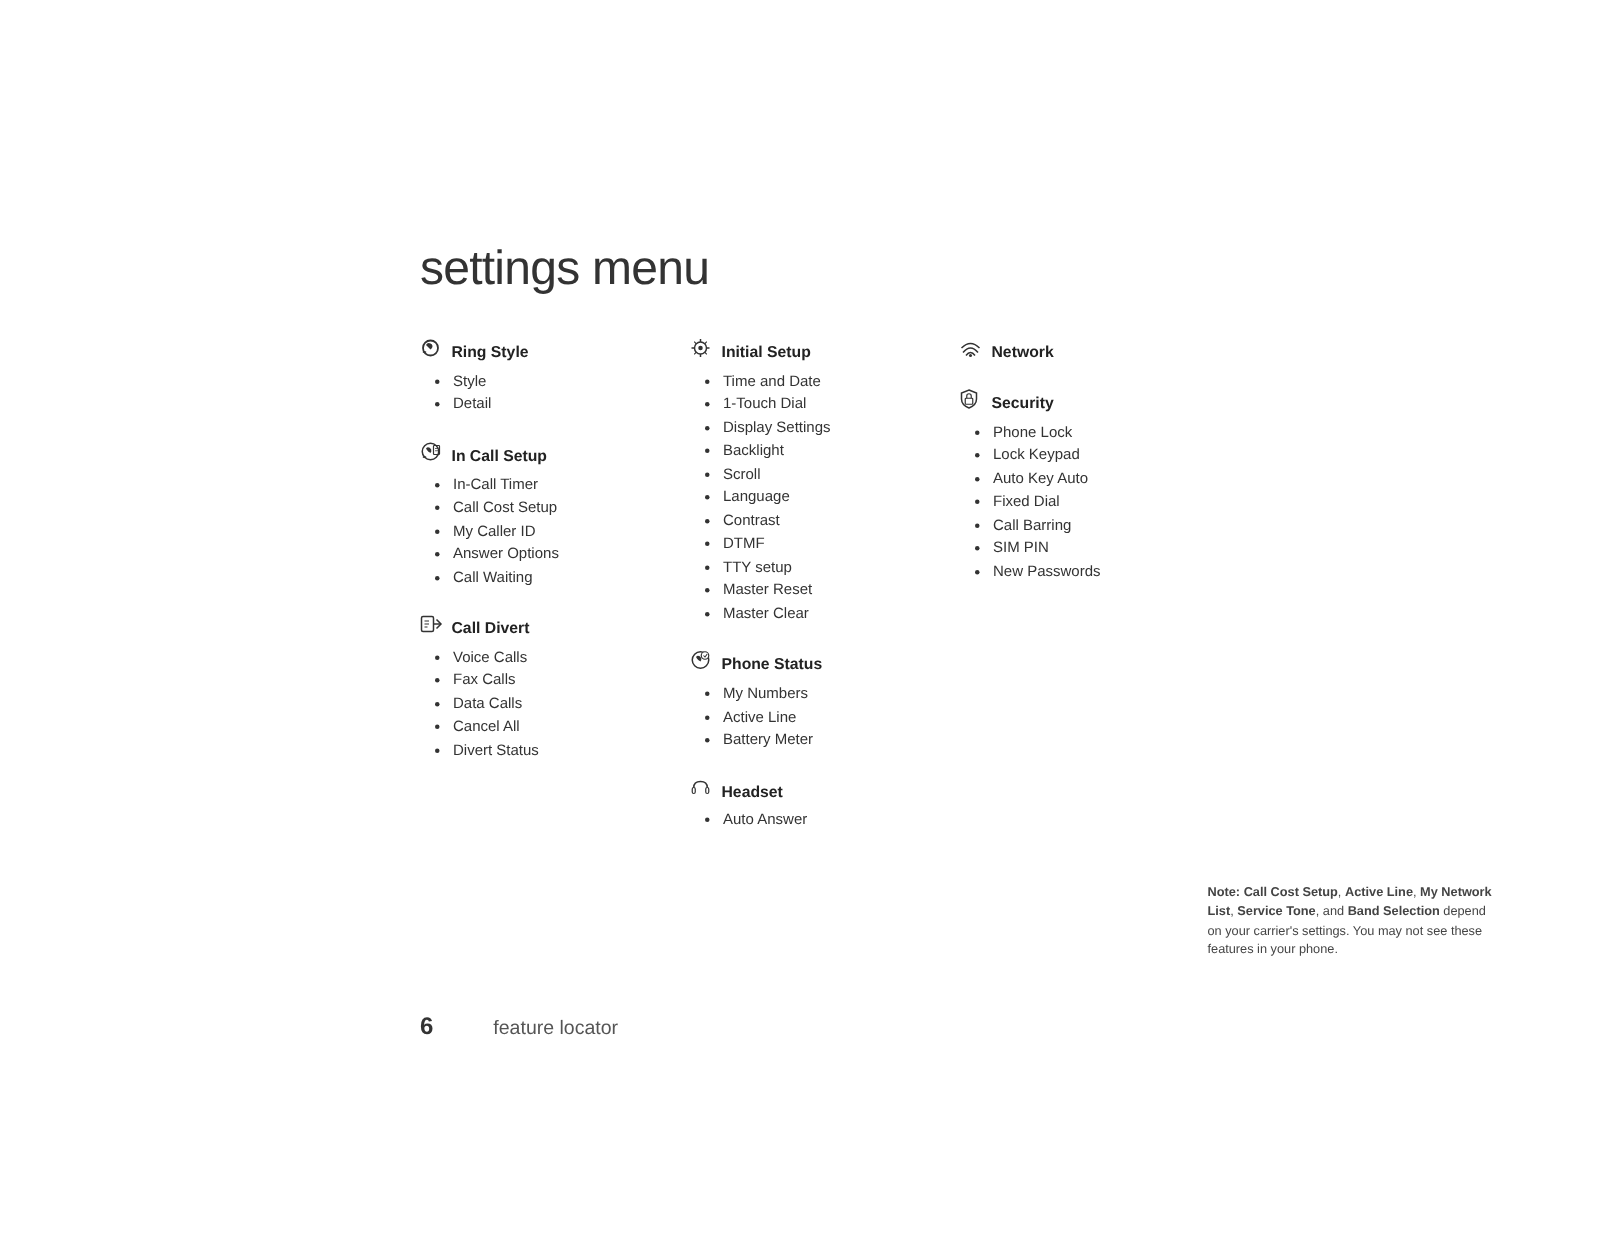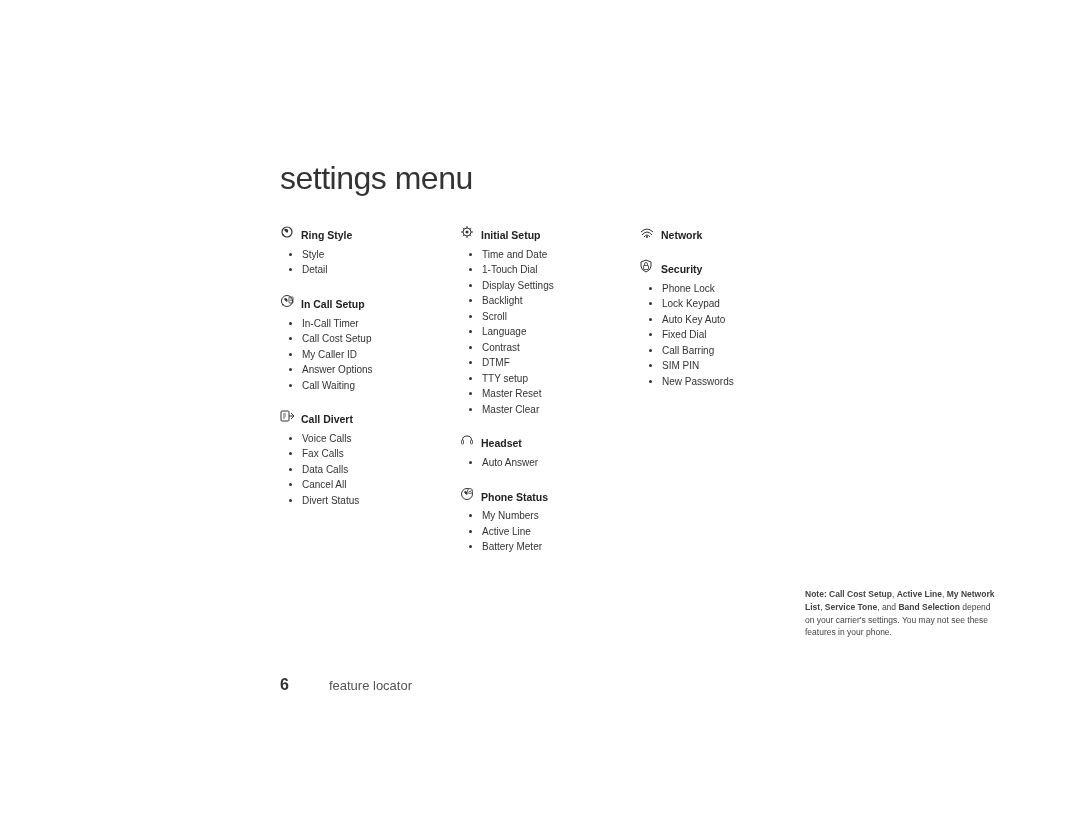--- a/index.html
+++ b/index.html
@@ -202,48 +202,48 @@
           <li>TTY setup</li>
           <li>Master Reset</li>
           <li>Master Clear</li>
         </ul>
       </div>
 
       <div class="menu-section">
         <div class="section-header">
           <span class="section-icon">
             <svg width="14" height="14" viewBox="0 0 14 14" fill="none">
-              <path d="M2.5 7 Q2.5 3 7 3 Q11.5 3 11.5 7" stroke="#333" stroke-width="1" fill="none"></path>
-              <rect x="1.5" y="7" width="2" height="4" rx="1" stroke="#333" stroke-width="0.8" fill="none"></rect>
-              <rect x="10.5" y="7" width="2" height="4" rx="1" stroke="#333" stroke-width="0.8" fill="none"></rect>
-            </svg>
-          </span>
-          <span class="section-title">Headset</span>
-        </div>
-        <ul class="section-items">
-          <li>Auto Answer</li>
-        </ul>
-      </div>
-
-      <div class="menu-section">
-        <div class="section-header">
-          <span class="section-icon">
-            <svg width="14" height="14" viewBox="0 0 14 14" fill="none">
               <circle cx="7" cy="7" r="5.5" stroke="#333" stroke-width="1" fill="none"></circle>
               <path d="M4 5 Q5 3.5 6.5 4.5 Q8 5.5 7.5 7 L7 8 L5.5 7 Q4.5 6 4 5Z" fill="#333"></path>
               <circle cx="10" cy="4" r="2.5" fill="white" stroke="#333" stroke-width="0.8"></circle>
               <path d="M9 4 L10 5 L11.5 3" stroke="#333" stroke-width="0.7" fill="none"></path>
             </svg>
           </span>
           <span class="section-title">Phone Status</span>
         </div>
         <ul class="section-items">
           <li>My Numbers</li>
           <li>Active Line</li>
           <li>Battery Meter</li>
+        </ul>
+      </div>
+
+      <div class="menu-section">
+        <div class="section-header">
+          <span class="section-icon">
+            <svg width="14" height="14" viewBox="0 0 14 14" fill="none">
+              <path d="M2.5 7 Q2.5 3 7 3 Q11.5 3 11.5 7" stroke="#333" stroke-width="1" fill="none"></path>
+              <rect x="1.5" y="7" width="2" height="4" rx="1" stroke="#333" stroke-width="0.8" fill="none"></rect>
+              <rect x="10.5" y="7" width="2" height="4" rx="1" stroke="#333" stroke-width="0.8" fill="none"></rect>
+            </svg>
+          </span>
+          <span class="section-title">Headset</span>
+        </div>
+        <ul class="section-items">
+          <li>Auto Answer</li>
         </ul>
       </div>
     </div>
 
     <div>
 
       <div class="menu-section">
         <div class="section-header">
           <span class="section-icon">
             <svg width="14" height="14" viewBox="0 0 14 14" fill="none">

